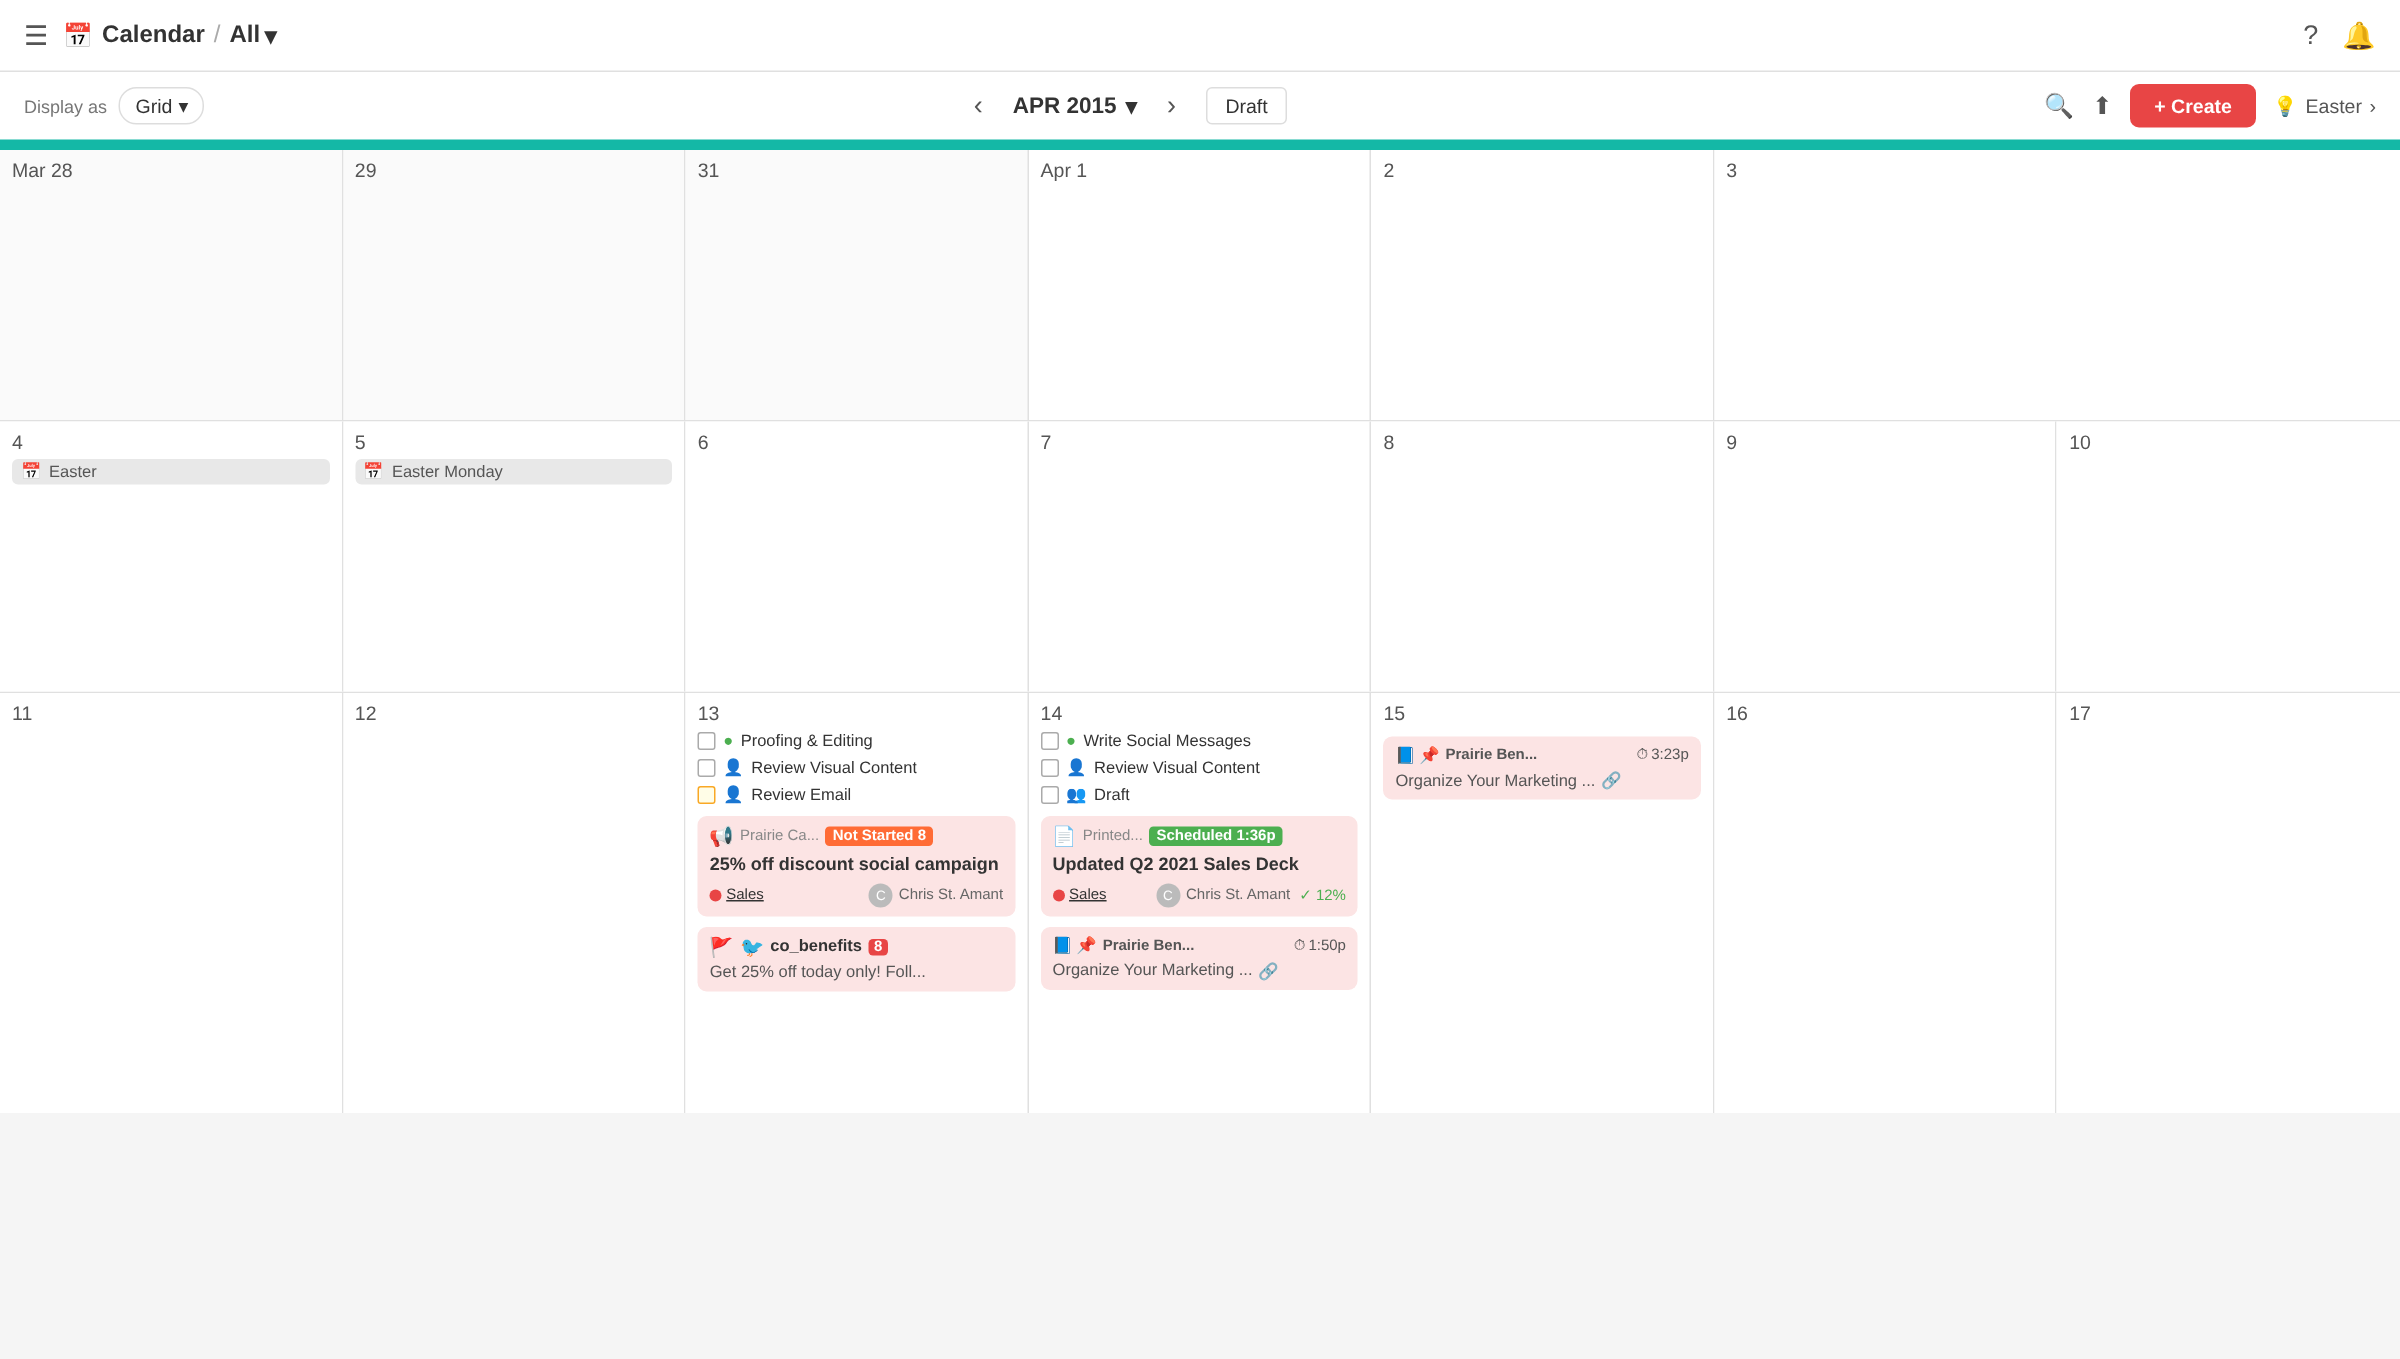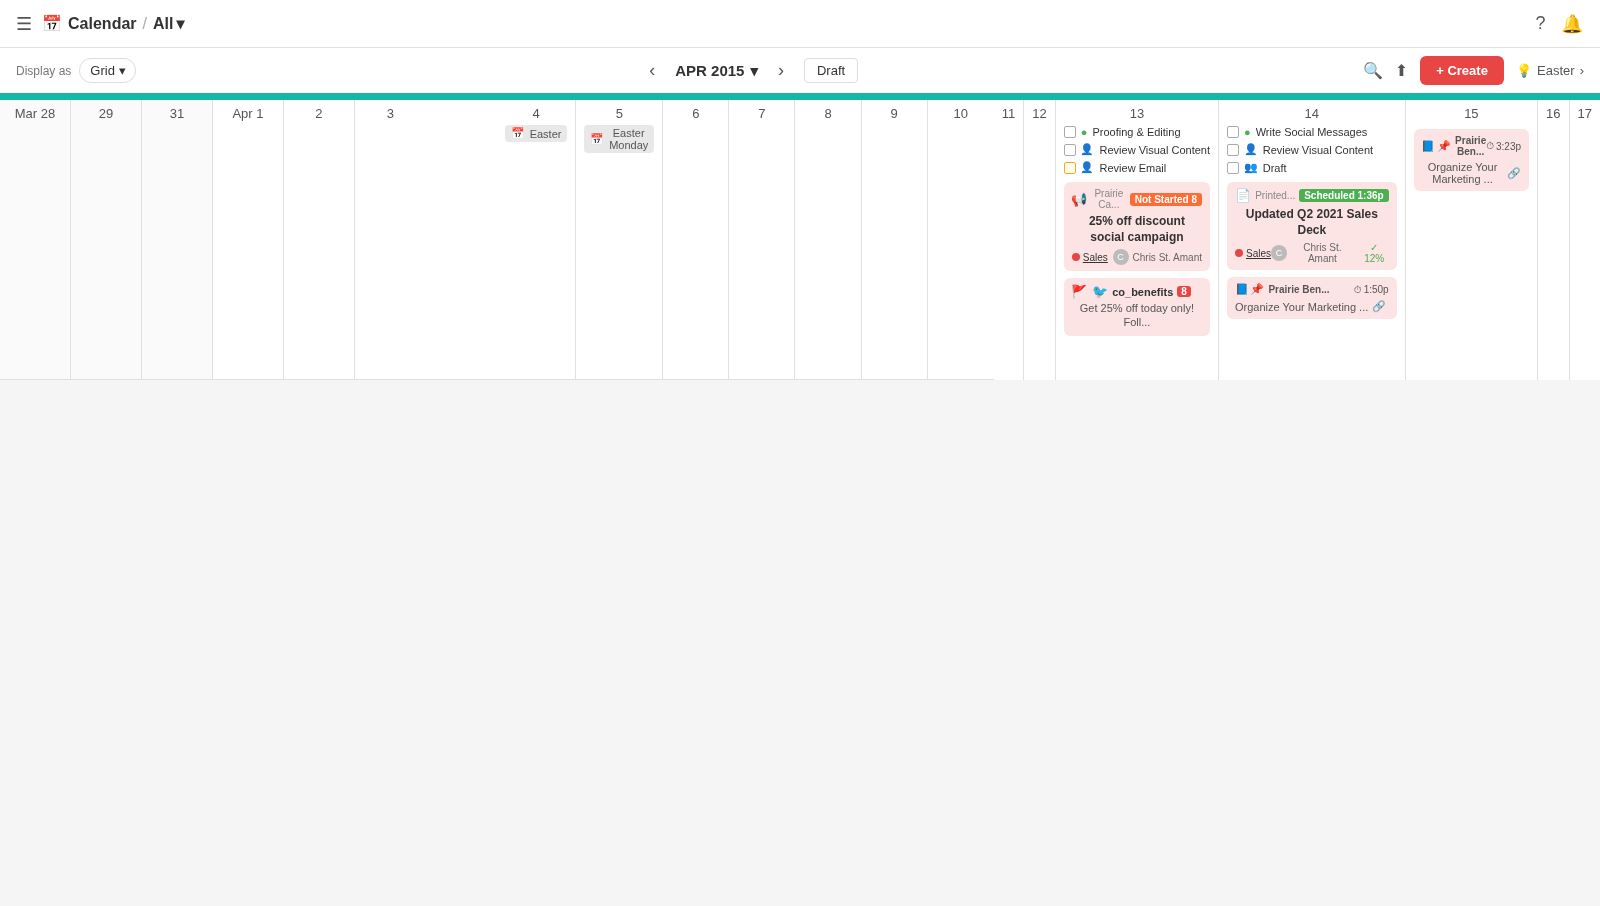--- a/index.html
+++ b/index.html
@@ -60,21 +60,21 @@
       display: grid; grid-template-columns: repeat(7, 1fr);
       border-bottom: 1px solid #e0e0e0;
     }
     .day-header {
       padding: 8px 12px; font-size: 11px; font-weight: 600;
       color: #888; text-transform: uppercase; letter-spacing: 0.5px;
       border-right: 1px solid #e0e0e0;
     }
     .day-header:last-child { border-right: none; }
 
-    .weeks { display: flex; flex: 1; text-align: center; }
+    .weeks { display: flex; flex-direction: column; flex: 1; }
     .week-row {
       display: grid; grid-template-columns: repeat(7, 1fr);
       flex: 1; border-bottom: 1px solid #e0e0e0; min-height: 180px;
     }
     .week-row:last-child { border-bottom: none; }
     .day-cell {
       border-right: 1px solid #e0e0e0; padding: 6px 8px;
       vertical-align: top; position: relative; background: #fff;
       min-height: 180px;
     }

